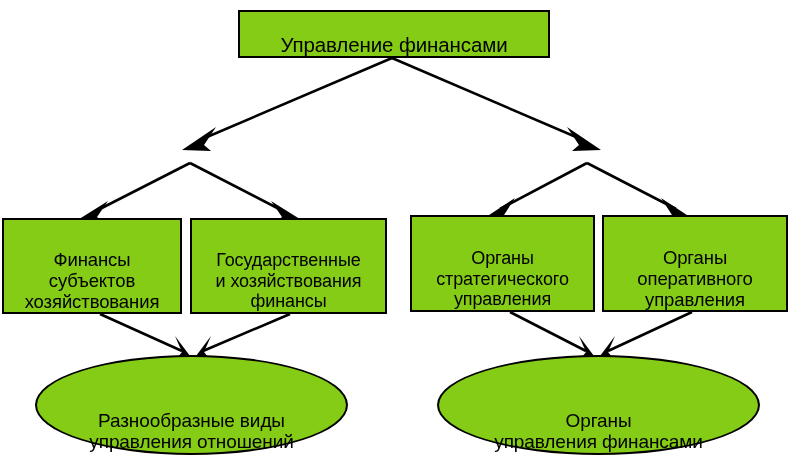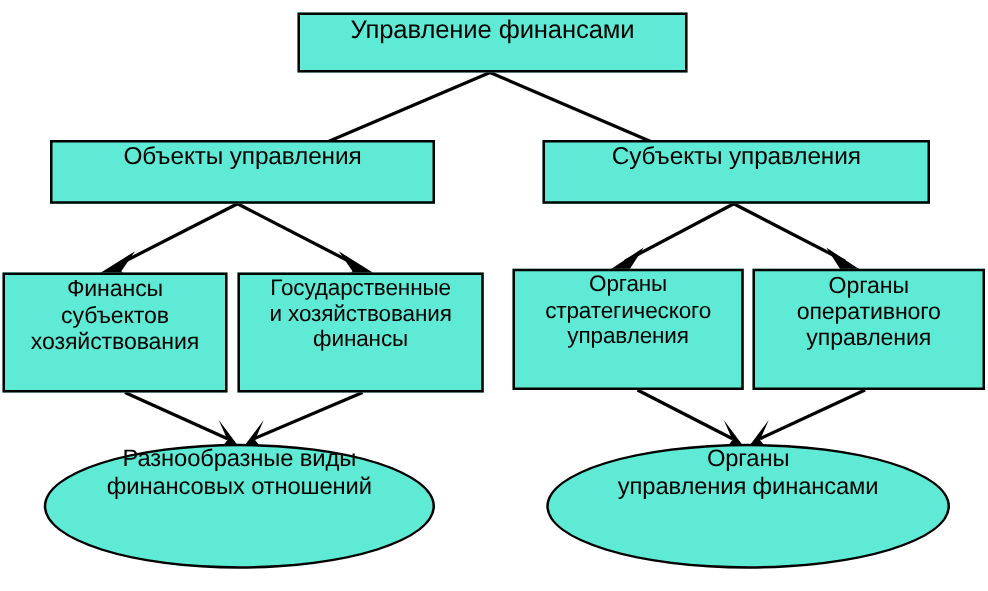--- a/index.html
+++ b/index.html
@@ -19,24 +19,24 @@
   #edge-layer{
     position:absolute;
     left:0; top:0;
     width:790px; height:473px;
     pointer-events:none;
   }
   .node{
     position:absolute;
     box-sizing:border-box;
     display:flex;
-    align-items:flex-start;
+    align-items:flex-end;
     justify-content:center;
     text-align:center;
-    background:#5eead4;
+    background:#84cc16;
     z-index:2;
   }
   .node-box{
     border:2px solid #000000;
   }
   .node-ellipse{
     border:2px solid #000000;
     border-radius:50%;
   }
   .node-label{
@@ -118,27 +118,21 @@
       <polygon points="196,356 211,336 204,352 208,357"></polygon>
       <polygon points="594,356 579,336 586,352 582,357"></polygon>
       <polygon points="600,356 615,336 608,352 612,357"></polygon>
     </g>
   </svg>
 
   <div class="node node-box" id="node-root">
     <span class="node-label">Управление финансами</span>
   </div>
 
-  <div class="node node-box" id="node-objects">
-    <span class="node-label">Объекты управления</span>
-  </div>
 
-  <div class="node node-box" id="node-subjects">
-    <span class="node-label">Субъекты управления</span>
-  </div>
 
   <div class="node node-box" id="node-fin-subj">
     <span class="node-label">Финансы
 субъектов
 хозяйствования</span>
   </div>
 
   <div class="node node-box" id="node-gos-mun">
     <span class="node-label">Государственные
 и хозяйствования
@@ -152,21 +146,21 @@
   </div>
 
   <div class="node node-box" id="node-operativ">
     <span class="node-label">Органы
 оперативного
 управления</span>
   </div>
 
   <div class="node node-ellipse" id="node-raznoobr">
     <span class="node-label">Разнообразные виды
-финансовых отношений</span>
+управления отношений</span>
   </div>
 
   <div class="node node-ellipse" id="node-organy">
     <span class="node-label">Органы
 управления финансами</span>
   </div>
 
 </div>
 
 </body></html>

